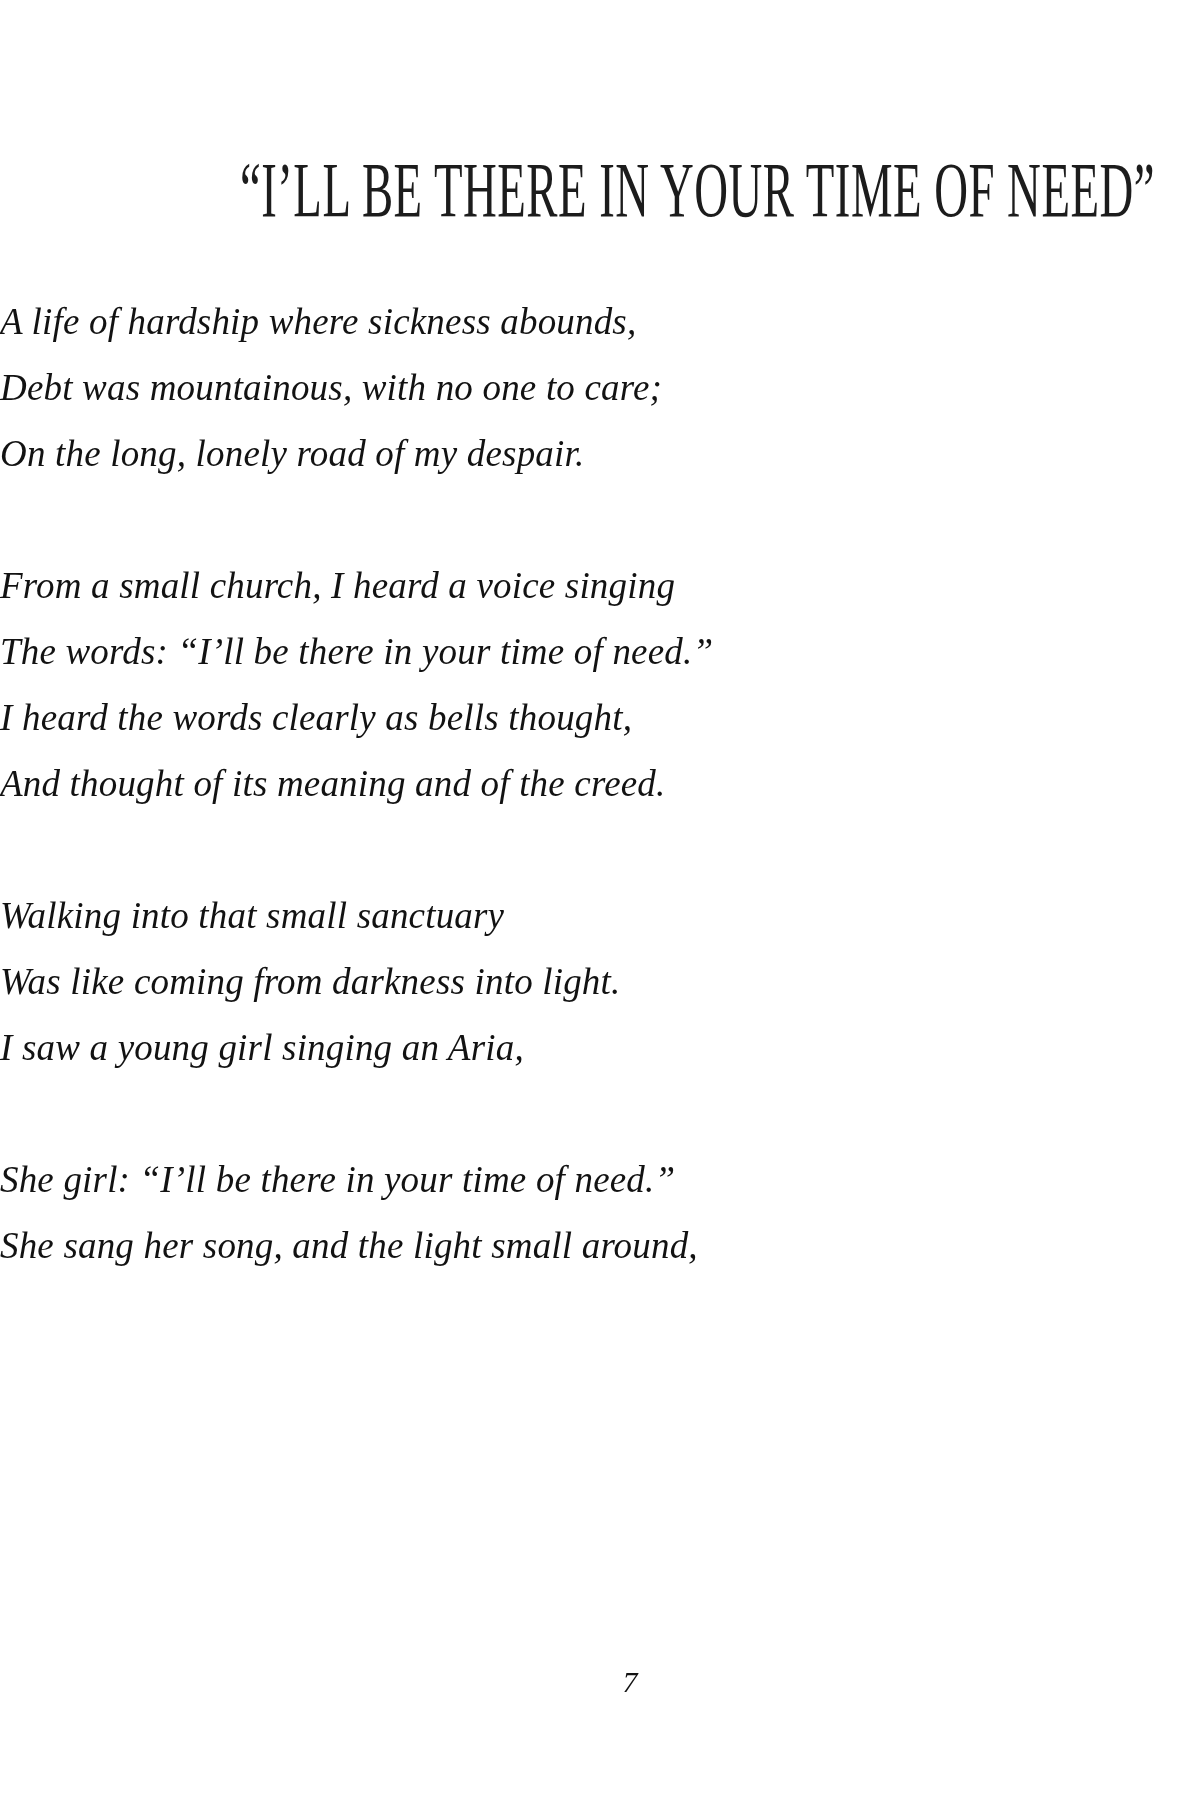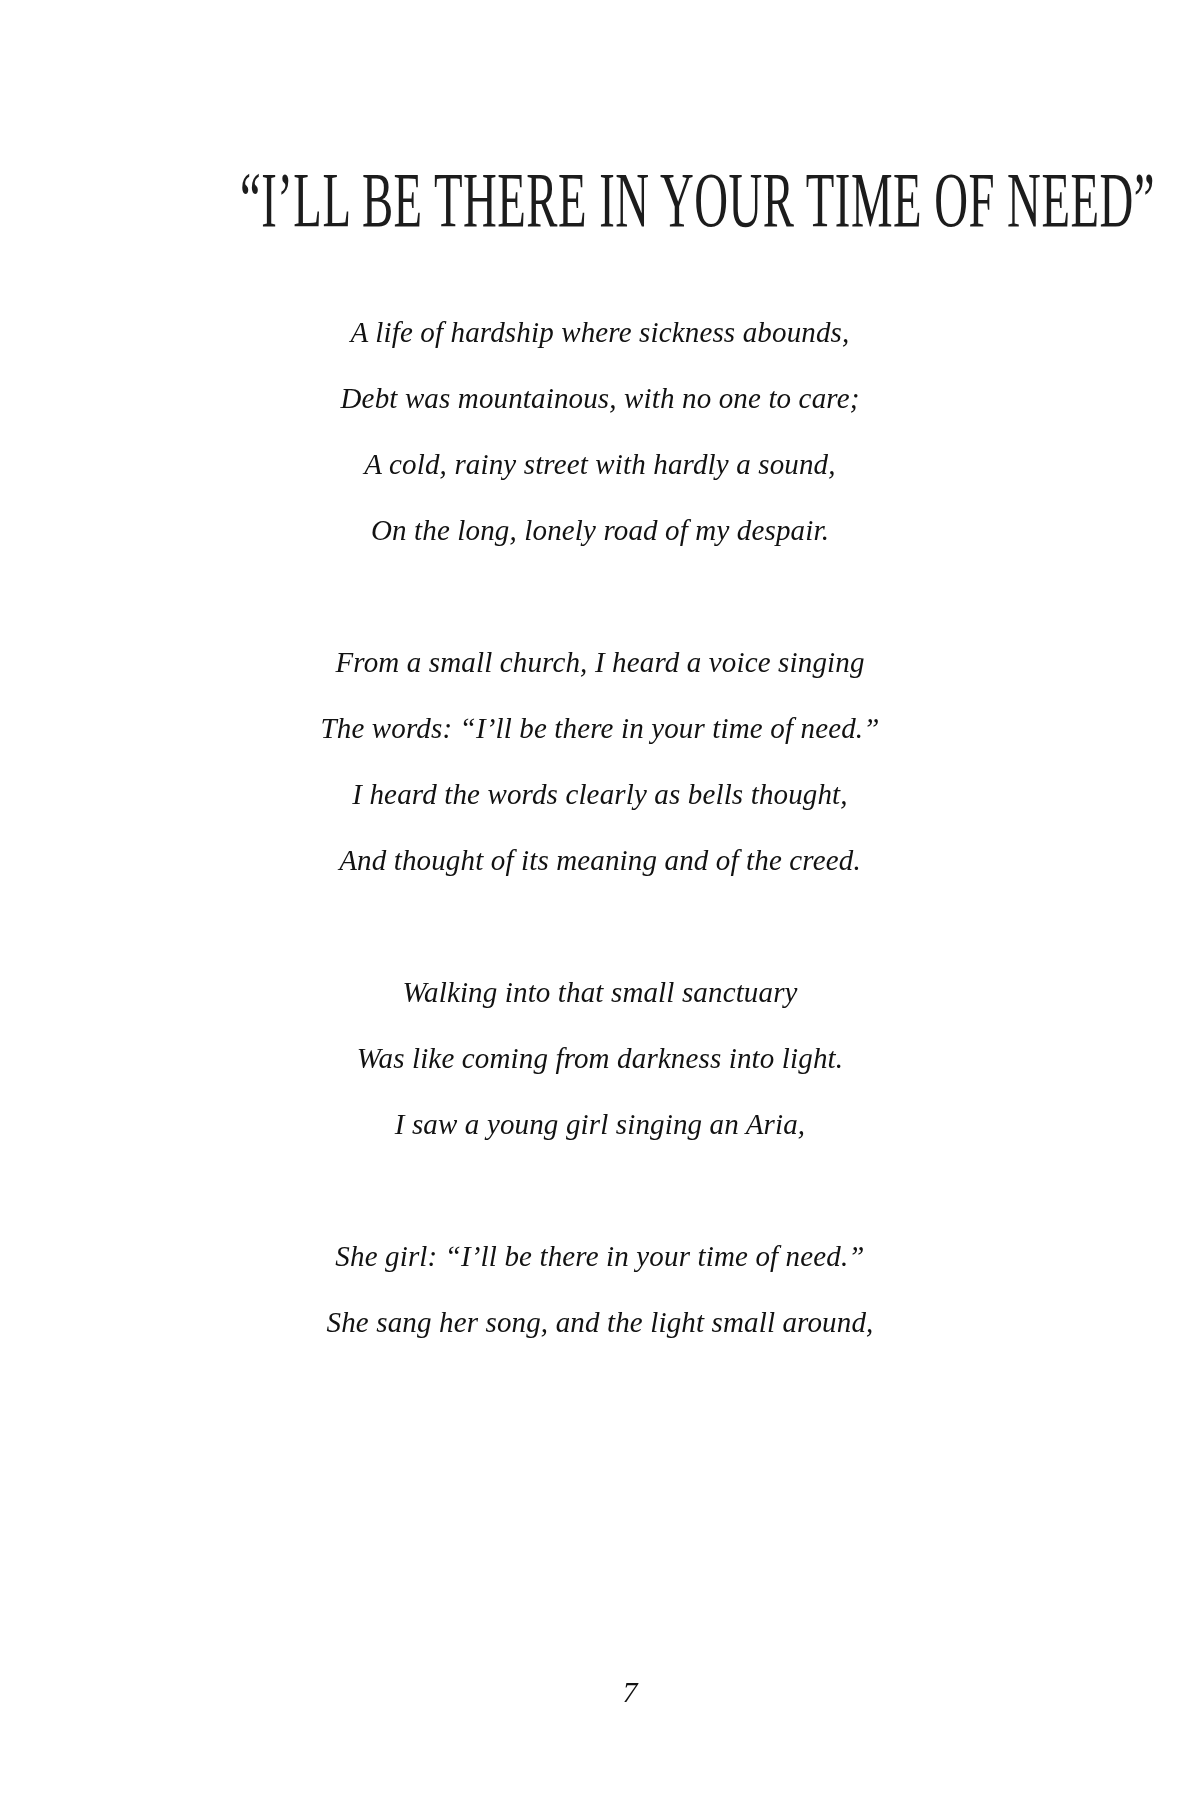--- a/index.html
+++ b/index.html
@@ -12,21 +12,20 @@
     height: 1800px;
     position: relative;
     overflow: hidden;
     font-family: "Liberation Serif", serif;
     color: #121212;
   }
   .page {
     position: absolute;
     inset: 0;
     box-sizing: border-box;
-    margin-top: 10px;
   }
   .poem-title {
     margin: 0;
     padding-top: 150px;
     height: 80px;
     line-height: 80px;
     text-align: center;
     font-size: 78px;
     font-weight: 400;
     white-space: nowrap;
@@ -37,23 +36,23 @@
   }
   .poem {
     margin-top: 59px;
   }
   .stanza {
     margin: 0 0 66px 0;
   }
   .poem-line {
     height: 66px;
     line-height: 66px;
-    text-align: center;
+    text-align: left;
     font-style: italic;
-    font-size: 29px;
+    font-size: 37px;
     letter-spacing: 0.005em;
     white-space: nowrap;
   }
   .page-number {
     position: absolute;
     top: 1660px;
     left: 60px;
     right: 0;
     text-align: center;
     font-style: italic;
@@ -66,21 +65,20 @@
 
 <div class="page">
 
   <h1 class="poem-title">“I’LL BE THERE IN YOUR TIME OF NEED”</h1>
 
   <div class="poem">
 
     <div class="stanza">
       <div class="poem-line">A life of hardship where sickness abounds,</div>
       <div class="poem-line">Debt was mountainous, with no one to care;</div>
-      <div class="poem-line">A cold, rainy street with hardly a sound,</div>
       <div class="poem-line">On the long, lonely road of my despair.</div>
     </div>
 
     <div class="stanza">
       <div class="poem-line">From a small church, I heard a voice singing</div>
       <div class="poem-line">The words: “I’ll be there in your time of need.”</div>
       <div class="poem-line">I heard the words clearly as bells thought,</div>
       <div class="poem-line">And thought of its meaning and of the creed.</div>
     </div>
 

